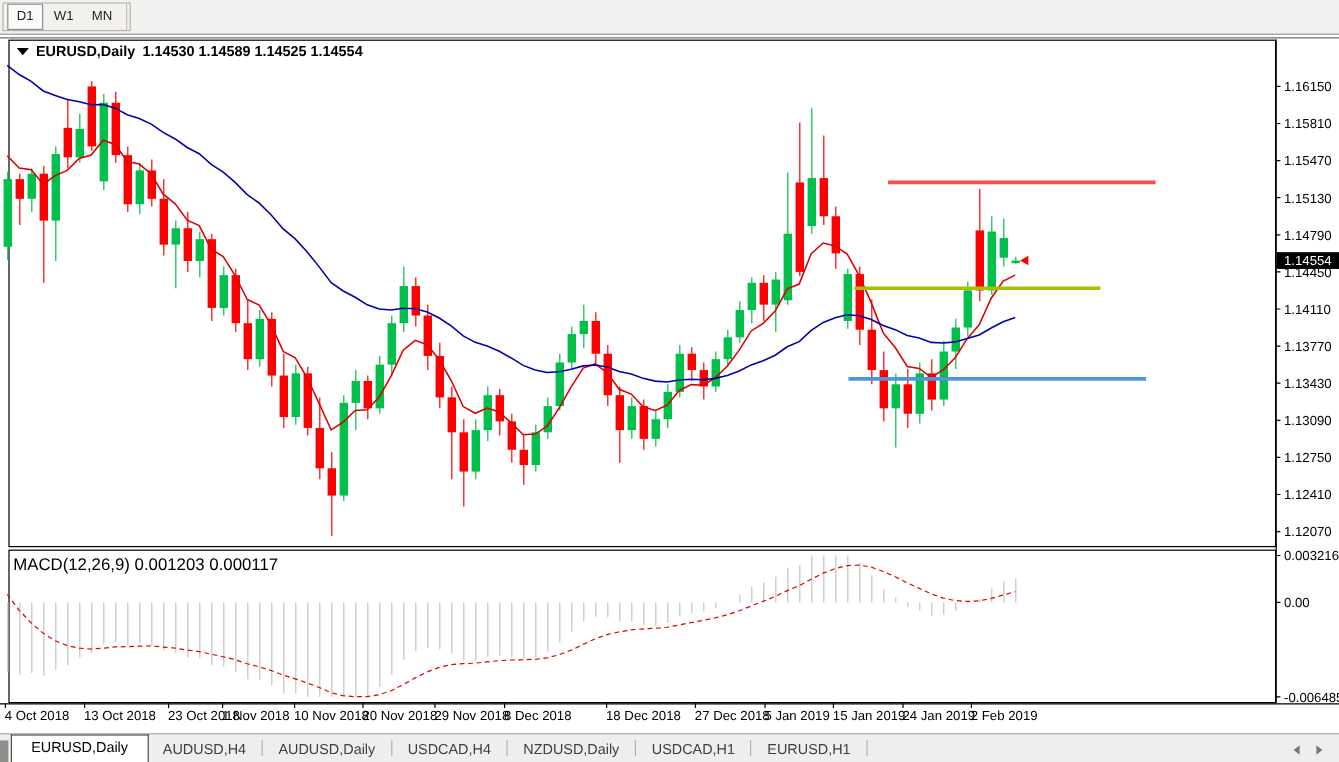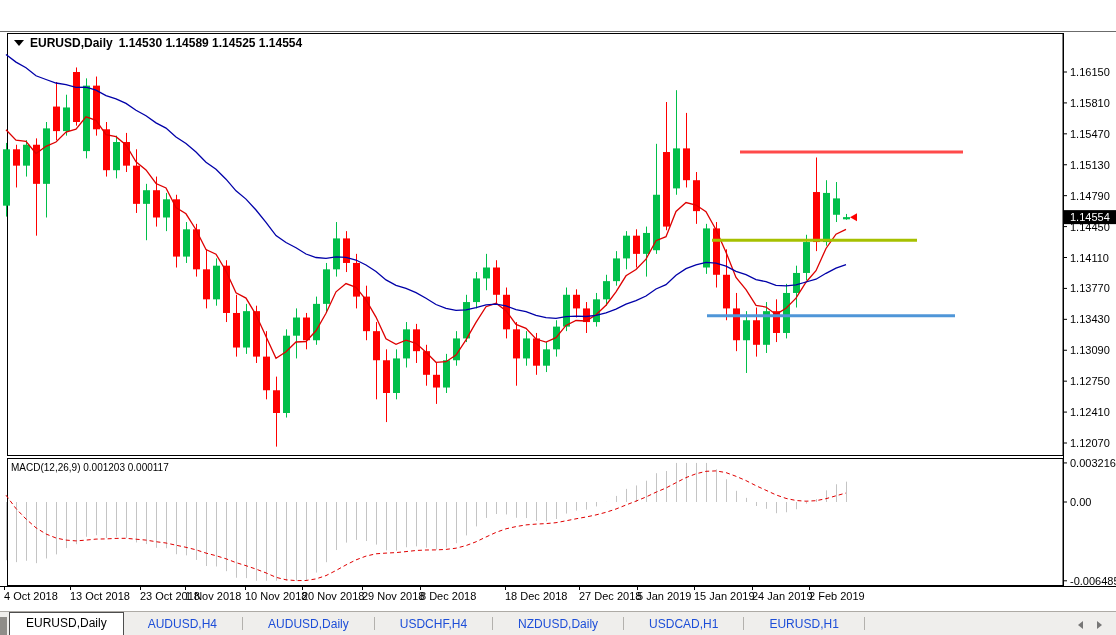--- a/index.html
+++ b/index.html
@@ -13,41 +13,49 @@
     border:1px solid #b7b3ac;background:#f2f1ef;padding:0 2px;box-sizing:border-box;}
   .tb-btn{min-width:28px;height:20px;display:flex;align-items:center;justify-content:center;
     font-size:11px;color:#222;margin:0 1px;cursor:default;border:1px solid transparent;}
   .tb-btn.active{background:#fafaf8;border:1px solid #8f8f8f;}
   .tb-sep{width:1px;height:22px;background:#c5c1ba;margin-left:4px;}
   
   .chart-title{position:absolute;left:14px;top:36px;z-index:4;font-size:12px;font-weight:bold;
     color:#000;display:flex;align-items:center;gap:6px;}
   .tri-down{width:0;height:0;border-left:5px solid transparent;border-right:5px solid transparent;
     border-top:6px solid #000;display:inline-block;}
-  .macd-title{position:absolute;left:11px;top:462px;z-index:4;font-size:10px;color:#000;}
+  .macd-title{position:absolute;left:11px;top:462px;z-index:4;font-size:14px;color:#000;}
   
   .tabbar{position:absolute;left:0;bottom:0;width:1116px;height:24px;background:#efeeec;
     border-top:1px solid #adaaa5;display:flex;align-items:flex-end;z-index:5;box-sizing:border-box;}
   .tab-edge{width:7px;height:18px;background:#8f8d89;margin-right:2px;}
-  .tab{font-size:12px;color:#1d4ed8;padding:3px 24px 4px;white-space:nowrap;cursor:default;}
+  .tab{font-size:12px;color:#404040;padding:3px 12px 4px;white-space:nowrap;cursor:default;}
   .tab.active{background:#ffffff;border:1px solid #4d4d4d;border-bottom:none;color:#000;
     padding:3px 16px 5px;}
   .tab-sep{width:1px;height:13px;background:#b3b1ad;margin:0 1px 5px;}
   .tab-scrolls{margin-left:auto;display:flex;gap:14px;padding:0 14px 6px 0;}
   .arrow-left{width:0;height:0;border-top:4px solid transparent;border-bottom:4px solid transparent;
     border-right:5px solid #777;}
   .arrow-right{width:0;height:0;border-top:4px solid transparent;border-bottom:4px solid transparent;
     border-left:5px solid #777;}
   svg text{font-family:"Liberation Sans",sans-serif;}
 </style>
 </head>
 <body>
 
 <div class="screen">
 
+  <div class="toolbar">
+    <div class="tb-group">
+      <div class="tb-btn active">D1</div>
+      <div class="tb-btn">W1</div>
+      <div class="tb-btn">MN</div>
+      <div class="tb-sep"></div>
+    </div>
+  </div>
 
   <svg id="chart-canvas" width="1116" height="611" style="position:absolute;left:0;top:24px;z-index:1">
       <rect x="0" y="0" width="1116" height="611" fill="#fff"></rect>
       <line x1="0" y1="7.5" x2="1116" y2="7.5" stroke="#6b6b6b"></line>
       <rect x="7.5" y="9.5" width="1055.5" height="422" fill="none" stroke="#000"></rect>
       <rect x="7.5" y="434.5" width="1055.5" height="127" fill="none" stroke="#000"></rect>
       <line x1="0" y1="562.5" x2="1116" y2="562.5" stroke="#000"></line>
       <line x1="6.5" y1="118.92647058823555" x2="6.5" y2="192.5808823529414" stroke="#00bf4a"></line>
       <rect x="3" y="125.29166666666622" width="7" height="56.377450980392" fill="#00bf4a"></rect>
       <line x1="16.5" y1="120.74509803921575" x2="16.5" y2="163.4828431372543" stroke="#fe0000"></line>
@@ -383,21 +391,21 @@
 
   <div class="macd-title">MACD(12,26,9) 0.001203 0.000117</div>
 
   <div class="tabbar">
     <div class="tab-edge"></div>
     <div class="tab active">EURUSD,Daily</div>
     <div class="tab">AUDUSD,H4</div>
     <div class="tab-sep"></div>
     <div class="tab">AUDUSD,Daily</div>
     <div class="tab-sep"></div>
-    <div class="tab">USDCHF,H4</div>
+    <div class="tab">USDCAD,H4</div>
     <div class="tab-sep"></div>
     <div class="tab">NZDUSD,Daily</div>
     <div class="tab-sep"></div>
     <div class="tab">USDCAD,H1</div>
     <div class="tab-sep"></div>
     <div class="tab">EURUSD,H1</div>
     <div class="tab-sep"></div>
     <div class="tab-scrolls">
       <div class="arrow-left"></div>
       <div class="arrow-right"></div>

